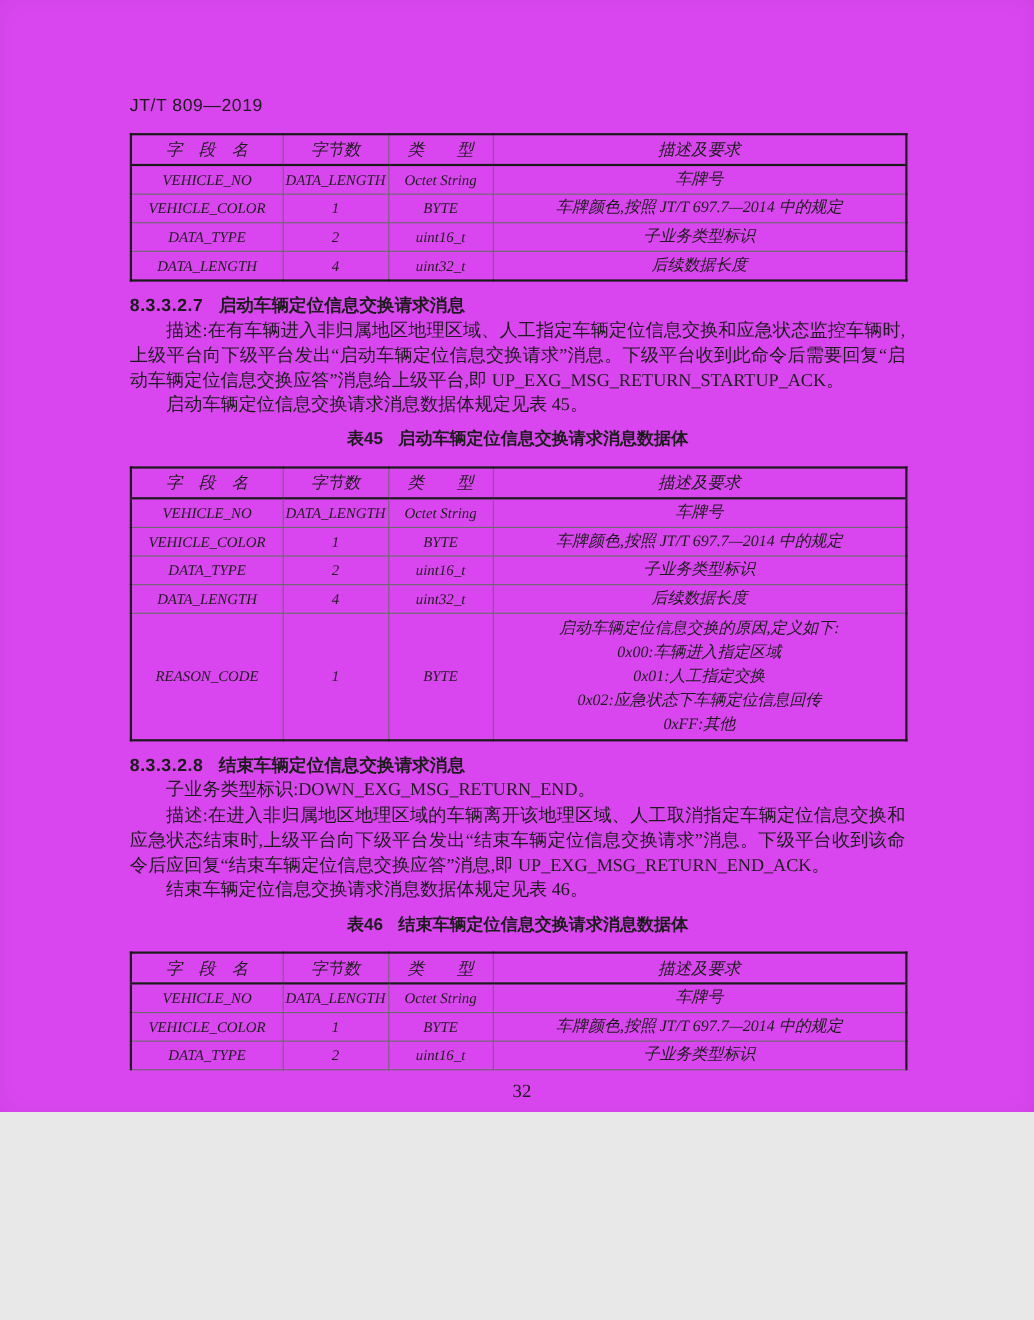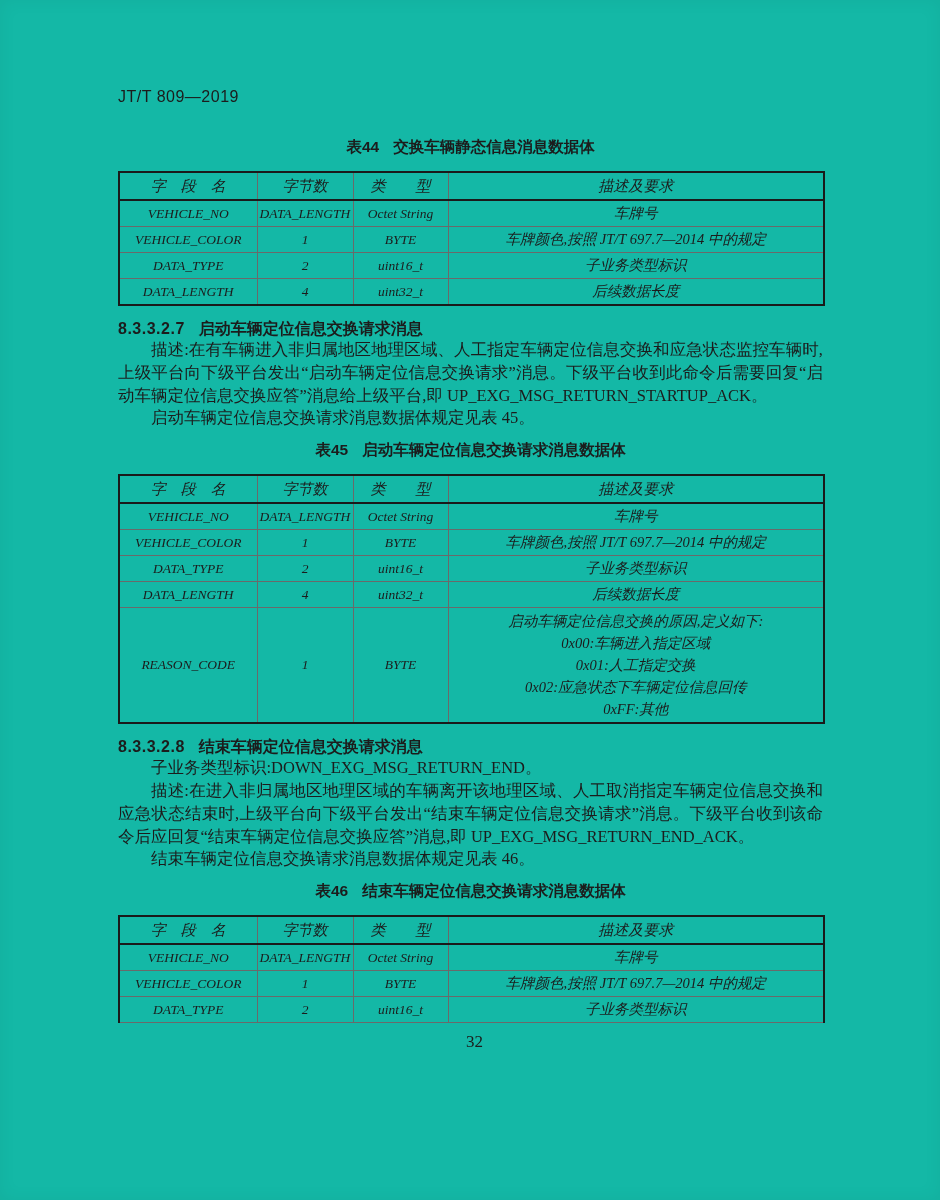--- a/index.html
+++ b/index.html
@@ -1,21 +1,21 @@
 <!DOCTYPE html>
 <html><head>
 <meta charset="utf-8">
 <style>
   * { margin: 0; padding: 0; box-sizing: border-box; }
   html, body { background: #e8e8e8; }
   .page {
     position: relative;
     width: 940px;
-    height: 1200px;
-    background: #14b8a6;
+    height: 1011px;
+    background: #d946ef;
     box-shadow: inset 0 0 18px rgba(0,0,0,0.05);
     overflow: hidden;
     color: #1c1c1c;
     font-family: "Liberation Serif", "DejaVu Serif", serif;
   }
   .content {
     position: absolute;
     left: 118px;
     top: 0;
     width: 705px;
@@ -101,23 +101,20 @@
   }
 </style>
 </head>
 <body>
 
 <div class="page">
   <div class="content">
 
     <div class="doc-code">JT/T 809—2019</div>
 
-    <div class="table-caption cap-44">
-      <span class="cap-label">表44</span><span>交换车辆静态信息消息数据体</span>
-    </div>
     <table class="spec-table">
       <thead>
         <tr>
           <th class="c1">字　段　名</th>
           <th class="c2">字节数</th>
           <th class="c3">类　　型</th>
           <th class="c4">描述及要求</th>
         </tr>
       </thead>
       <tbody>

